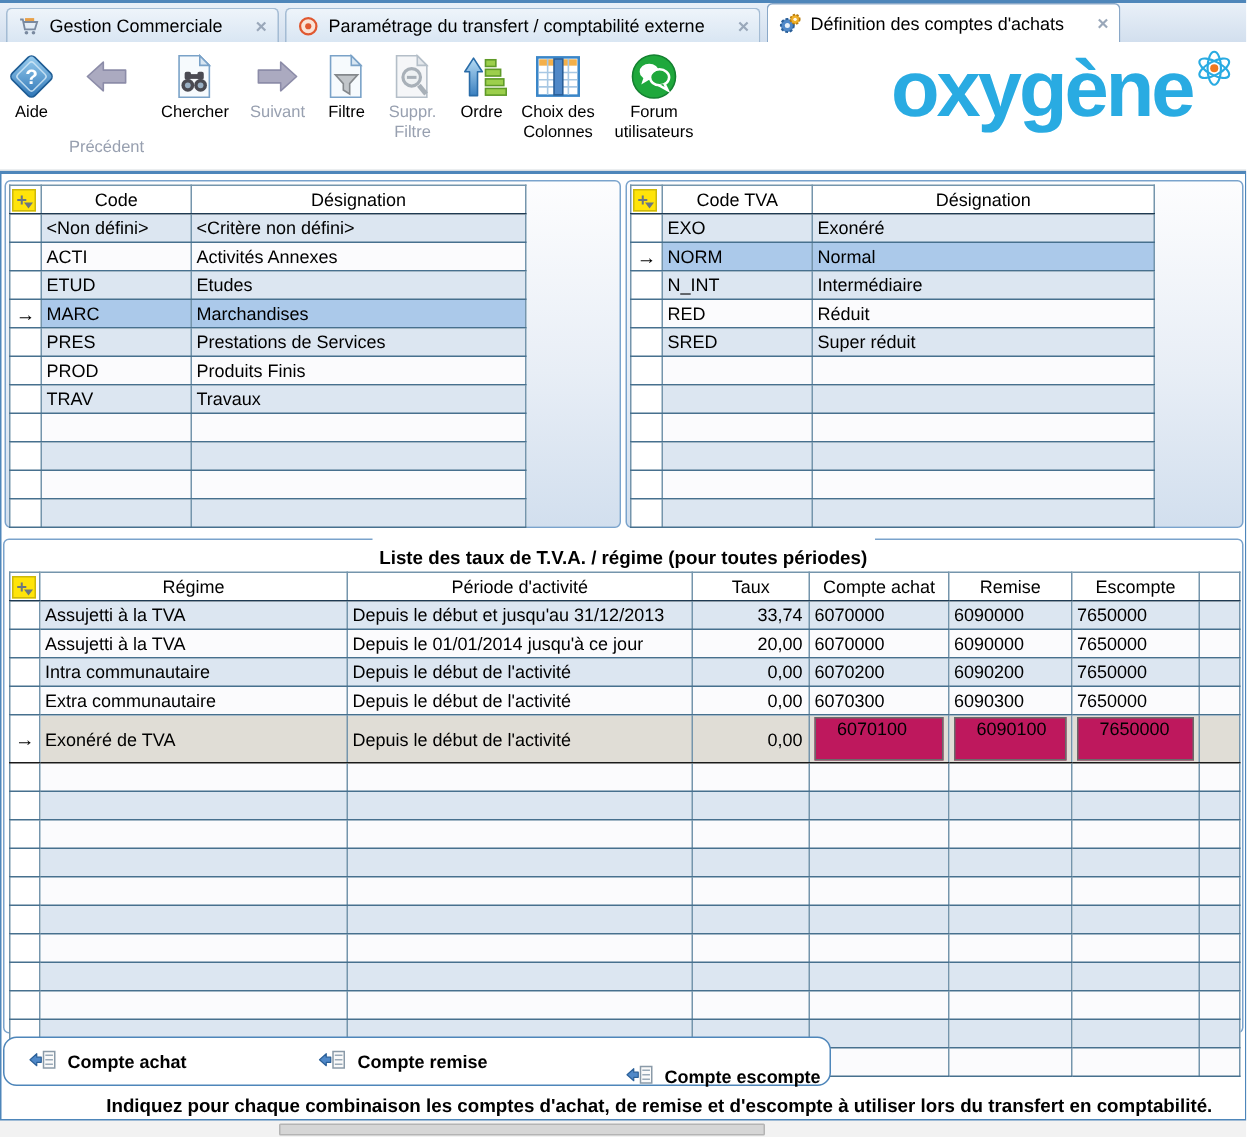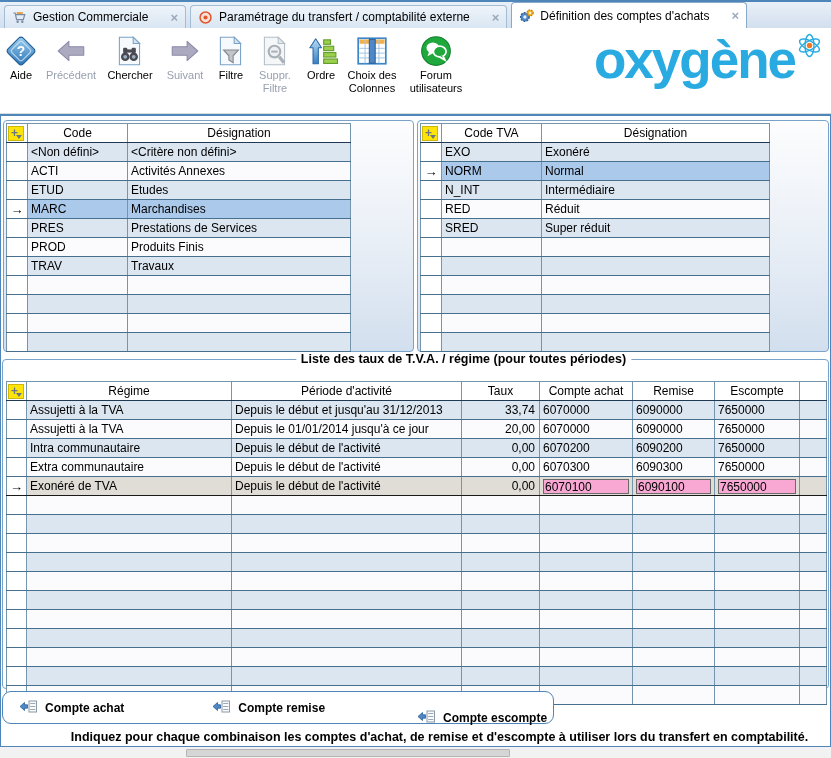--- a/index.html
+++ b/index.html
@@ -39,41 +39,41 @@
              border-right: 1px solid var(--accent_blue, #4e86ba); }
 
   .panel { position: absolute; border: 1px solid #7aa3cc; border-radius: 4px;
            background: linear-gradient(180deg, #fdfdfe 0%, #e8eef6 55%, #d2dfee 100%); padding: 2px; }
   .panel-left  { left: 2px;  top: 4px; width: 411px; height: 232px; }
   .panel-right { left: 416px; top: 4px; width: 412px; height: 232px; }
 
   .groupbox { position: absolute; left: 1px; top: 243px; width: 827px; height: 330px;
               border: 1px solid #7aa3cc; border-radius: 4px; background: #fff; }
   .groupbox-title { position: absolute; top: -8px; left: 50%; transform: translateX(-50%);
-                    background: #fff; padding: 0 5px; font-weight: bold; font-size: 12.5px;
-                    white-space: nowrap; margin-left: 48px; }
+                    background: #fff; padding: 13px 5px; font-weight: bold; font-size: 12.5px;
+                    white-space: nowrap; }
 
   table.grid { border-collapse: collapse; table-layout: fixed; background: #fff; font-size: 12px; }
   .grid th { height: 19px; font-weight: normal; text-align: center; padding: 0;
              border: 1px solid #7595ac; border-bottom: 1px solid #1f3a52; background: #fff;
              overflow: hidden; white-space: nowrap; }
   .grid th.corner { text-align: left; padding: 1px 0 1px 1px; }
   .grid td { height: 19px; padding: 0 0 0 3px; overflow: hidden; white-space: nowrap;
              border-left: 1px solid #7595ac; border-right: 1px solid #7595ac;
              border-top: 1px solid #47708e; border-bottom: 1px solid #47708e; }
   tr.even td { background: var(--row_alt, #dce6f1); }
   tr.odd  td { background: #fbfbfd; }
   tr.sel-blue td { background: var(--row_selected, #abc9ea); }
   tr.sel-gray td { background: var(--row_selected_gray, #e0ddd6);
                    border-top: 1px solid #1a1a1a; border-bottom: 1px solid #1a1a1a; }
   .grid td.gutter { background: #fff; padding: 0; text-align: center; }
   .grid td.num { text-align: right; padding: 0 4px 0 0; }
   .row-arrow { font-weight: 900; font-size: 13px; color: #000; }
-  .editbox { display: block; margin: 1px 3px 1px 0; background: #f9a8d4; border: 1px solid #6a6a6a;
-             height: 15px; line-height: 14px; padding-left: 1px; }
+  .editbox { display: block; margin: 1px 3px 1px 0; background: #be185d; border: 1px solid #6a6a6a;
+             height: 29px; line-height: 14px; padding-left: 14px; }
   .corner-btn { display: inline-flex; align-items: center; justify-content: flex-start;
                 width: 16px; height: 15px; background: var(--corner_yellow, #ffe40a);
                 border: 1px solid #cdb80a; color: #6a7682; font-weight: bold; font-size: 12px;
                 line-height: 12px; padding-left: 2px; position: relative; }
   .corner-btn::after { content: ""; position: absolute; right: 1px; bottom: 1px;
                 border-left: 3px solid transparent; border-right: 3px solid transparent;
                 border-top: 4px solid #6a7682; }
 
   .legendbox { position: absolute; left: 1px; top: 575px; width: 552px; height: 33px;
                border: 1px solid var(--accent_blue, #4e86ba); border-radius: 9px; background: #fff;
@@ -148,21 +148,21 @@
     <div class="tbtn" style="width: 38px;">
         <span class="icn">
           <svg viewBox="0 0 32 32">
             <rect x="6" y="6" width="20" height="20" rx="3" transform="rotate(45 16 16)" fill="url(#blueGrad)" stroke="#1e5c94"></rect>
             <rect x="9" y="9" width="14" height="14" rx="2" transform="rotate(45 16 16)" fill="none" stroke="#cfe6f6" opacity=".85"></rect>
             <text x="16" y="21" text-anchor="middle" font-size="13" font-weight="bold" fill="#fff" font-family="sans-serif">?</text>
           </svg>
         </span>
         <span>Aide</span>
       </div>
-      <div class="tbtn disabled" style="width: 58px;">
+      <div class="tbtn disabled" style="width: 58px; gap: 23px;">
         <span class="icn">
           <svg viewBox="0 0 32 32">
             <path d="M4 16 L14 7 L14 12 L28 12 L28 20 L14 20 L14 25 Z" fill="#abaac0" stroke="#8c8ca8" stroke-linejoin="round"></path>
           </svg>
         </span>
         <span>Précédent</span>
       </div>
       <div class="tbtn" style="width: 56px;">
         <span class="icn">
           <svg viewBox="0 0 32 32">

